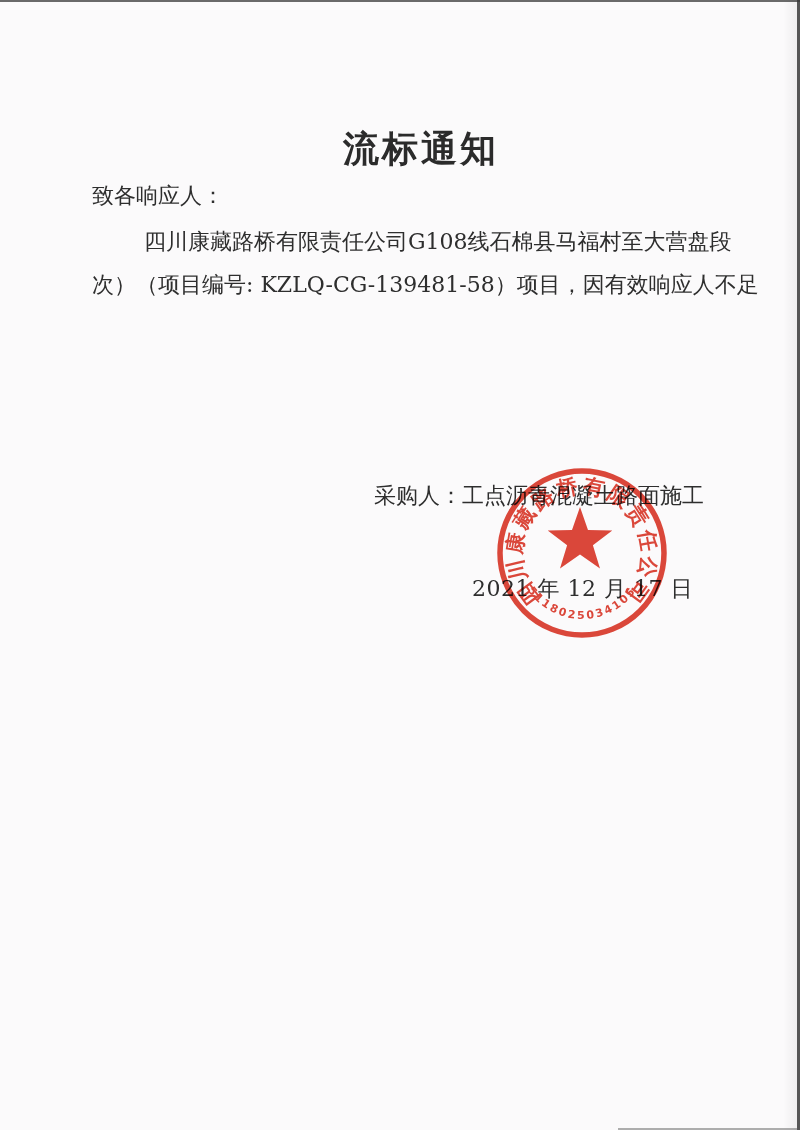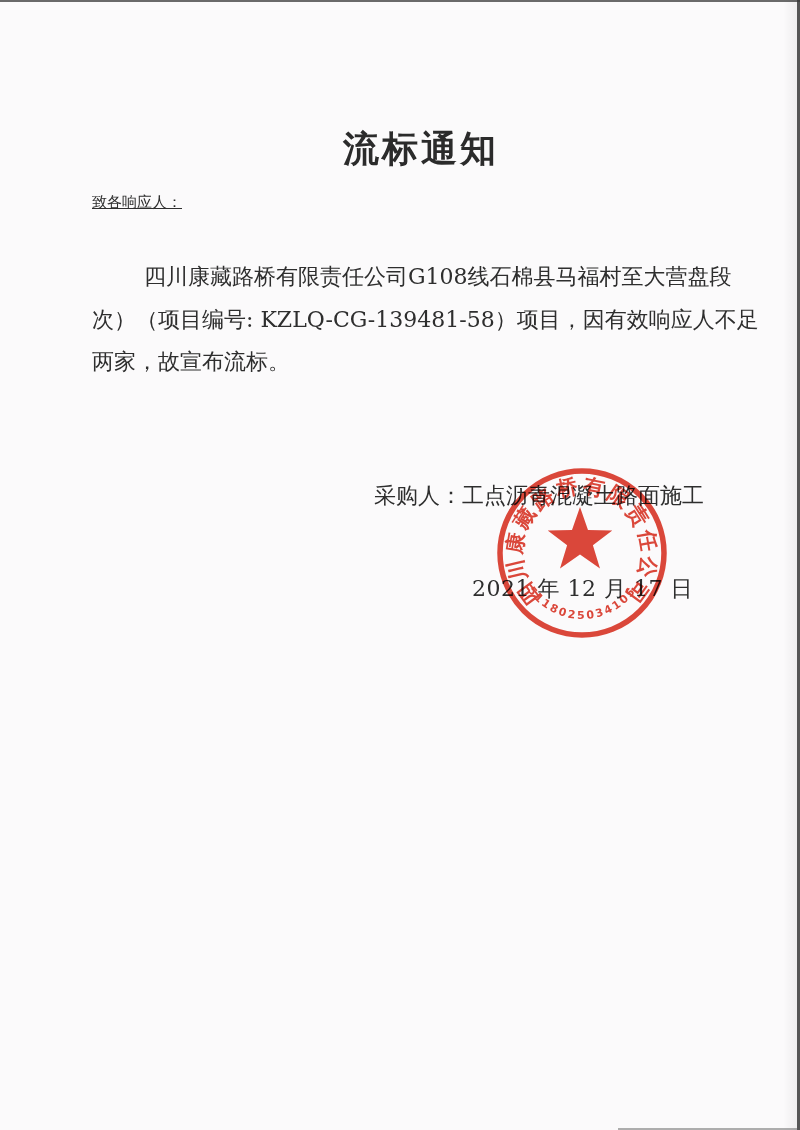--- a/index.html
+++ b/index.html
@@ -31,25 +31,25 @@
 
   .doc-title {
     position: absolute; top: 101px; left: 0; width: 100%;
     text-align: center;
     transform: translateX(21px);
     font-size: 36px; font-weight: bold;
     letter-spacing: 3px;
     color: #2b2b2b;
   }
   .salutation {
-    position: absolute; left: 92px; top: 193px;
-    font-size: 15px; white-space: nowrap; text-decoration: underline;
+    position: absolute; left: 92px; top: 181px;
+    font-size: 22px; white-space: nowrap;
   }
   .body-paragraph {
-    position: absolute; left: 92px; top: 221px; width: 660px; margin-top: 35px;
+    position: absolute; left: 92px; top: 221px; width: 660px;
   }
   .body-line {
     line-height: 42.6px;
     font-size: 22px;
     white-space: nowrap;
   }
   .body-line.first { text-indent: 52px; }
 
   .purchaser-line {
     position: absolute; left: 374px; top: 481px;
@@ -85,21 +85,20 @@
 <div class="edge-right"></div>
 <div class="edge-bottom-right"></div>
 
 <h1 class="doc-title">流标通知</h1>
 
 <div class="salutation">致各响应人：</div>
 
 <div class="body-paragraph">
   <div class="body-line first">四川康藏路桥有限责任公司G108线石棉县马福村至大营盘段</div>
   <div class="body-line">次）（项目编号: KZLQ-CG-139481-58）项目，因有效响应人不足</div>
-  <div class="body-line">两家，故宣布流标。</div>
 </div>
 
 <div class="purchaser-line">采购人：工点沥青混凝土路面施工</div>
 
 <div class="date-line">2021 年 12 月 17 日</div>
 
 <svg class="seal" viewBox="-100 -100 200 200" aria-hidden="true">
   <circle class="seal-ring" cx="0" cy="0" r="82" stroke="#dc382a"></circle>
   <path id="sealTopArc" d="M -38.6 46 A 60 60 0 1 1 38.6 46" fill="none"></path>
   <path id="sealBottomArc" d="M -52 40.6 A 66 66 0 0 0 52 40.6" fill="none"></path>

